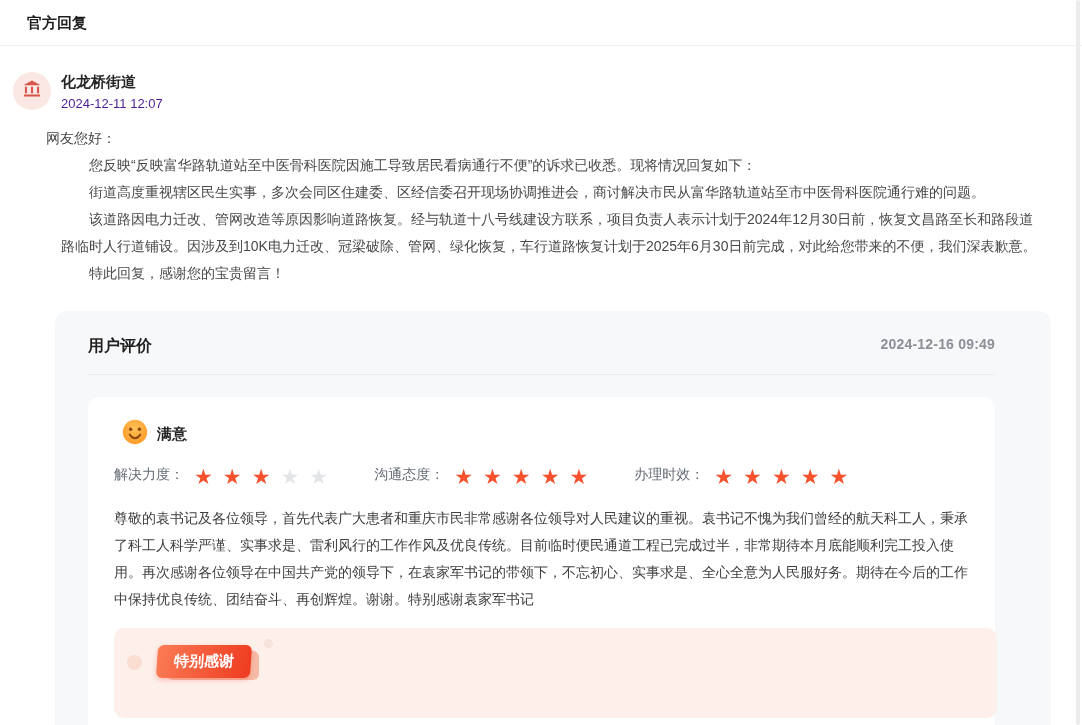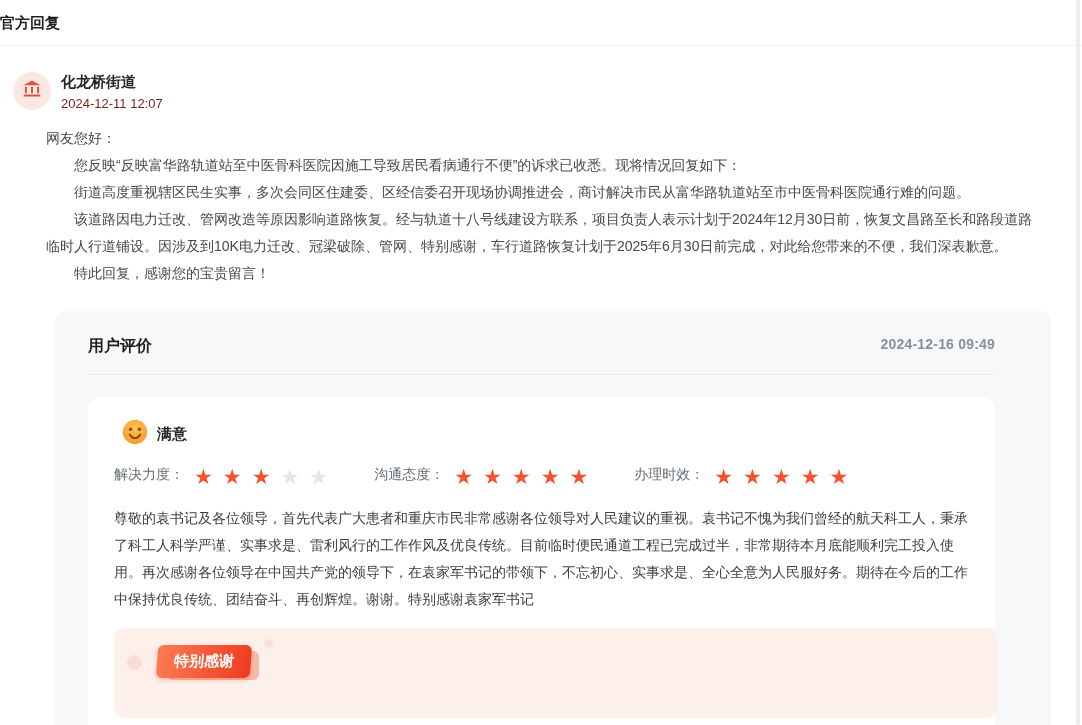--- a/index.html
+++ b/index.html
@@ -3,35 +3,35 @@
 <meta charset="utf-8">
 <style>
   * { box-sizing: border-box; }
   html, body { margin: 0; padding: 0; }
   body {
     width: 1082px; height: 725px; overflow: hidden; position: relative;
     background: #ffffff;
     font-family: "Liberation Sans", "DejaVu Sans", sans-serif;
     color: #454545;
   }
-  .page-title { font-size: 15px; font-weight: 700; color: #1f1f1f; padding: 14px 0 12px 0; }
+  .page-title { font-size: 15px; font-weight: 700; color: #1f1f1f; padding: 14px 0 12px 27px; }
   .top-divider { border-bottom: 1px solid #efefef; width: 100%; }
 
   .reply-head { display: flex; align-items: flex-start; margin: 26px 0 8px 13px; }
   .avatar {
     width: 38px; height: 38px; border-radius: 50%; background: #fbe7e3;
     display: flex; align-items: center; justify-content: center; flex: 0 0 38px;
   }
   .reply-meta { margin-left: 10px; padding-top: 1px; }
   .reply-author { font-size: 15px; font-weight: 700; color: #262626; }
-  .reply-time { font-size: 13px; color: #7f1d1d; margin-top: 4px; }
+  .reply-time { font-size: 13px; color: #4c1d95; margin-top: 4px; }
 
   .reply-body { margin: 14px 42px 0 46px; font-size: 14px; line-height: 27px; color: #484848; }
   .para { margin: 0; }
-  .para.indent { text-indent: 2em; }
+  .para.indent { text-indent: 2em; margin-left: 15px; }
 
   .eval-card {
     margin: 24px 0 0 55px; width: 996px;
     background: #f7f8fa; border-radius: 12px;
     padding: 25px 56px 60px 33px;
   }
   .eval-head { display: flex; justify-content: space-between; }
   .eval-title { font-size: 16px; font-weight: 700; color: #1f1f1f; }
   .eval-time { font-size: 14px; font-weight: 700; color: #8b9097; letter-spacing: .2px; }
   .eval-divider { border-bottom: 1px solid #e9ebee; margin-top: 17px; }
@@ -89,21 +89,21 @@
       <div class="reply-author">化龙桥街道</div>
       <div class="reply-time">2024-12-11 12:07</div>
     </div>
   </div>
 
   <div class="reply-body">
     <p class="para">网友您好：</p>
     <div>
         <p class="para indent">您反映“反映富华路轨道站至中医骨科医院因施工导致居民看病通行不便”的诉求已收悉。现将情况回复如下：</p>
         <p class="para indent">街道高度重视辖区民生实事，多次会同区住建委、区经信委召开现场协调推进会，商讨解决市民从富华路轨道站至市中医骨科医院通行难的问题。</p>
-        <p class="para indent">该道路因电力迁改、管网改造等原因影响道路恢复。经与轨道十八号线建设方联系，项目负责人表示计划于2024年12月30日前，恢复文昌路至长和路段道路临时人行道铺设。因涉及到10K电力迁改、冠梁破除、管网、特别感谢，车行道路恢复计划于2025年6月30日前完成，对此给您带来的不便，我们深表歉意。</p>
+        <p class="para indent">该道路因电力迁改、管网改造等原因影响道路恢复。经与轨道十八号线建设方联系，项目负责人表示计划于2024年12月30日前，恢复文昌路至长和路段道路临时人行道铺设。因涉及到10K电力迁改、冠梁破除、管网、绿化恢复，车行道路恢复计划于2025年6月30日前完成，对此给您带来的不便，我们深表歉意。</p>
         <p class="para indent">特此回复，感谢您的宝贵留言！</p>
       </div>
   </div>
 </div>
 
 <div class="eval-card">
   <div class="eval-head">
     <div class="eval-title">用户评价</div>
     <div class="eval-time">2024-12-16 09:49</div>
   </div>

